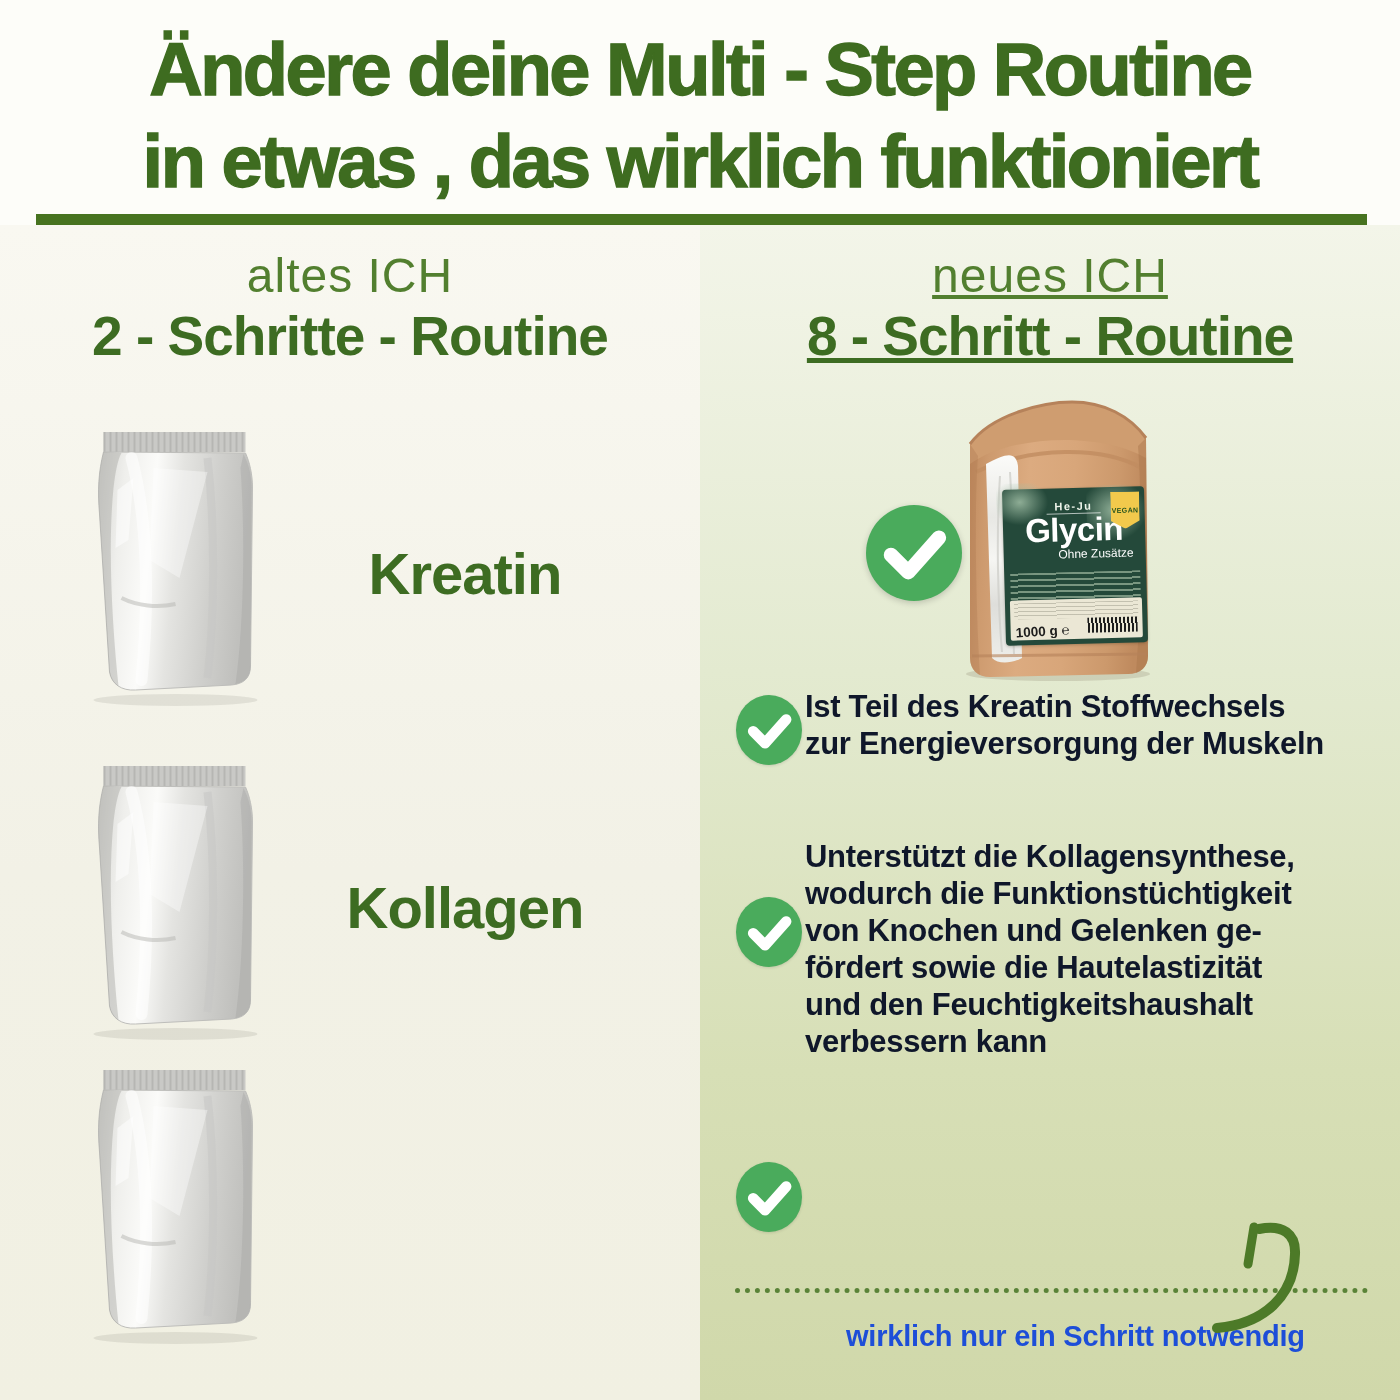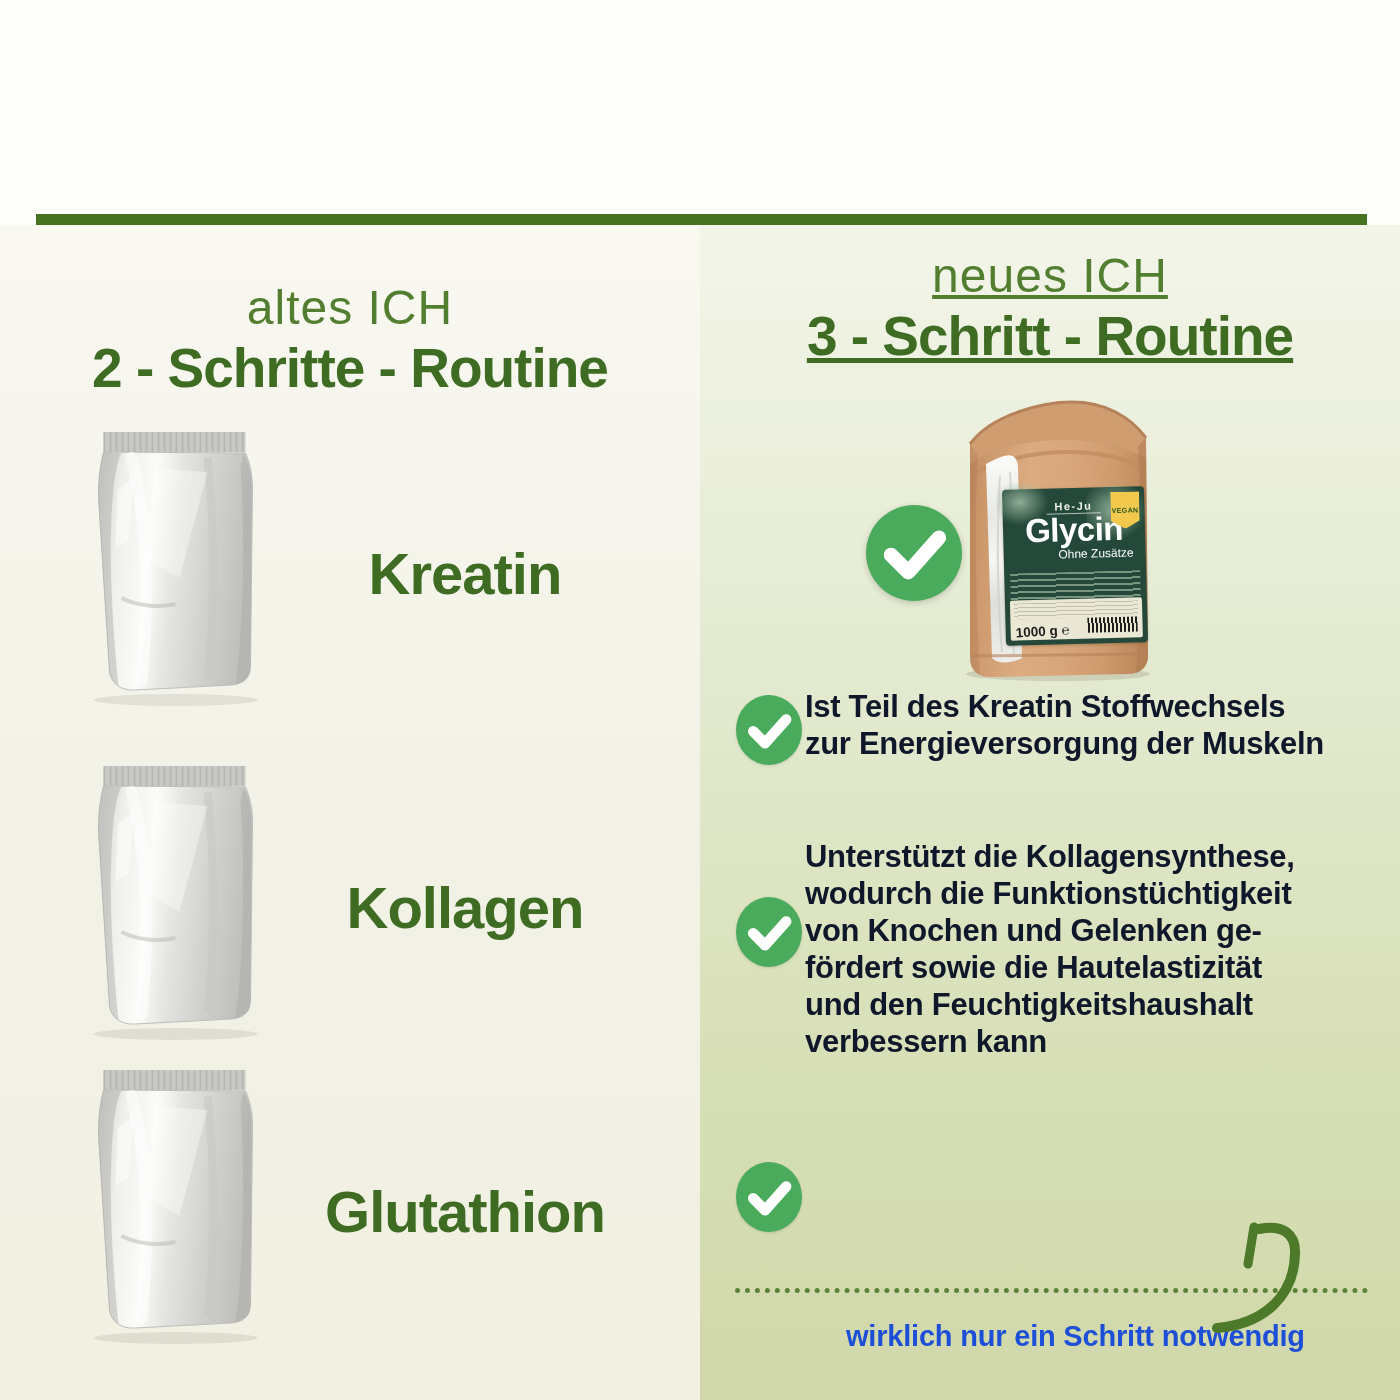--- a/index.html
+++ b/index.html
@@ -16,21 +16,21 @@
   .header { position:absolute; top:24px; left:0; width:1400px; text-align:center; color:#3e6c20; }
   .title-line { font-size:74px; line-height:92px; font-weight:700; letter-spacing:-2.5px;
                 -webkit-text-stroke:1.4px #3e6c20; white-space:nowrap; }
   .divider { position:absolute; left:36px; top:214px; width:1331px; height:11px; background:#477320; }
 
   
   .col-sub  { position:absolute; width:700px; text-align:center; top:248px; font-size:48px;
               font-weight:400; color:#527f2f; letter-spacing:1px; }
   .col-head { position:absolute; width:700px; text-align:center; top:304px; font-size:55px;
               font-weight:700; color:#3d6c22; letter-spacing:-1px; }
-  .old { left:0;margin-top:32px; } .new { left:700px;text-decoration:underline; }
+  .old { left:0; } .new { left:700px;text-decoration:underline; }
 
   
   .bag-row  { position:absolute; left:0; width:700px; height:280px; }
   .foil-bag { position:absolute; left:55px; top:0; width:235px; height:280px; }
   .bag-label{ position:absolute; left:270px; width:390px; top:112px; text-align:center;
               font-size:58px; font-weight:700; color:#3d6c22; letter-spacing:-1px; }
 
   
   .product-wrap { position:absolute; left:952px; top:386px; width:212px; height:296px; }
   .kraft-svg { position:absolute; left:0; top:0; width:212px; height:296px; }
@@ -120,44 +120,47 @@
       <path d="M64,170 C80,178 100,180 118,176" stroke="#b5b5b2" stroke-width="4" fill="none" opacity="0.5"></path>
     </g>
   </defs>
 </svg>
 
 <div class="canvas">
 
   <div class="left-panel"></div>
   <div class="right-panel"></div>
 
+  <header class="header">
+    <div class="title-line">Ändere deine Multi - Step Routine</div>
+    <div class="title-line">in etwas , das wirklich funktioniert</div>
+  </header>
   <div class="divider"></div>
 
   <div class="col-sub old">altes ICH</div>
   <div class="col-head old">2 - Schritte - Routine</div>
   <div class="col-sub new">neues ICH</div>
-  <div class="col-head new">3 - Schritt - Routine</div>
+  <div class="col-head new">8 - Schritt - Routine</div>
 
   <div class="bag-row" style="top:428px">
     <svg class="foil-bag" viewBox="0 0 230 280">
         <use href="#foilBagShape"></use>
       </svg>
     <div class="bag-label">Kreatin</div>
   </div>
   <div class="bag-row" style="top:762px">
     <svg class="foil-bag" viewBox="0 0 230 280">
         <use href="#foilBagShape"></use>
       </svg>
     <div class="bag-label">Kollagen</div>
   </div>
   <div class="bag-row" style="top:1066px">
     <svg class="foil-bag" viewBox="0 0 230 280">
         <use href="#foilBagShape"></use>
       </svg>
-    <div class="bag-label">Glutathion</div>
   </div>
 
   <div class="product-wrap">
     <svg class="kraft-svg" viewBox="0 0 212 296">
       <ellipse cx="106" cy="288" rx="92" ry="7" fill="rgba(80,60,40,0.15)"></ellipse>
       <path d="M18,58 L18,272 C18,284 26,291 38,291 L176,288 C188,288 196,281 196,270 L194,52 C160,30 55,34 18,58 Z" fill="url(#kraftGrad)"></path>
       <path d="M18,58 C40,28 92,16 120,16 C152,16 178,30 194,52 L194,72 C150,46 60,48 18,78 Z" fill="#cf9d70"></path>
       <path d="M18,58 C40,28 92,16 120,16 C152,16 178,30 194,52" stroke="#b6825a" stroke-width="3" fill="none"></path>
       <path d="M24,86 C80,60 150,60 190,82" stroke="#c08c60" stroke-width="4" fill="none" opacity="0.8"></path>
       <path d="M194,52 L196,270 C196,278 192,284 184,287 C190,214 190,112 186,60 Z" fill="#a9754c" opacity="0.45"></path>

